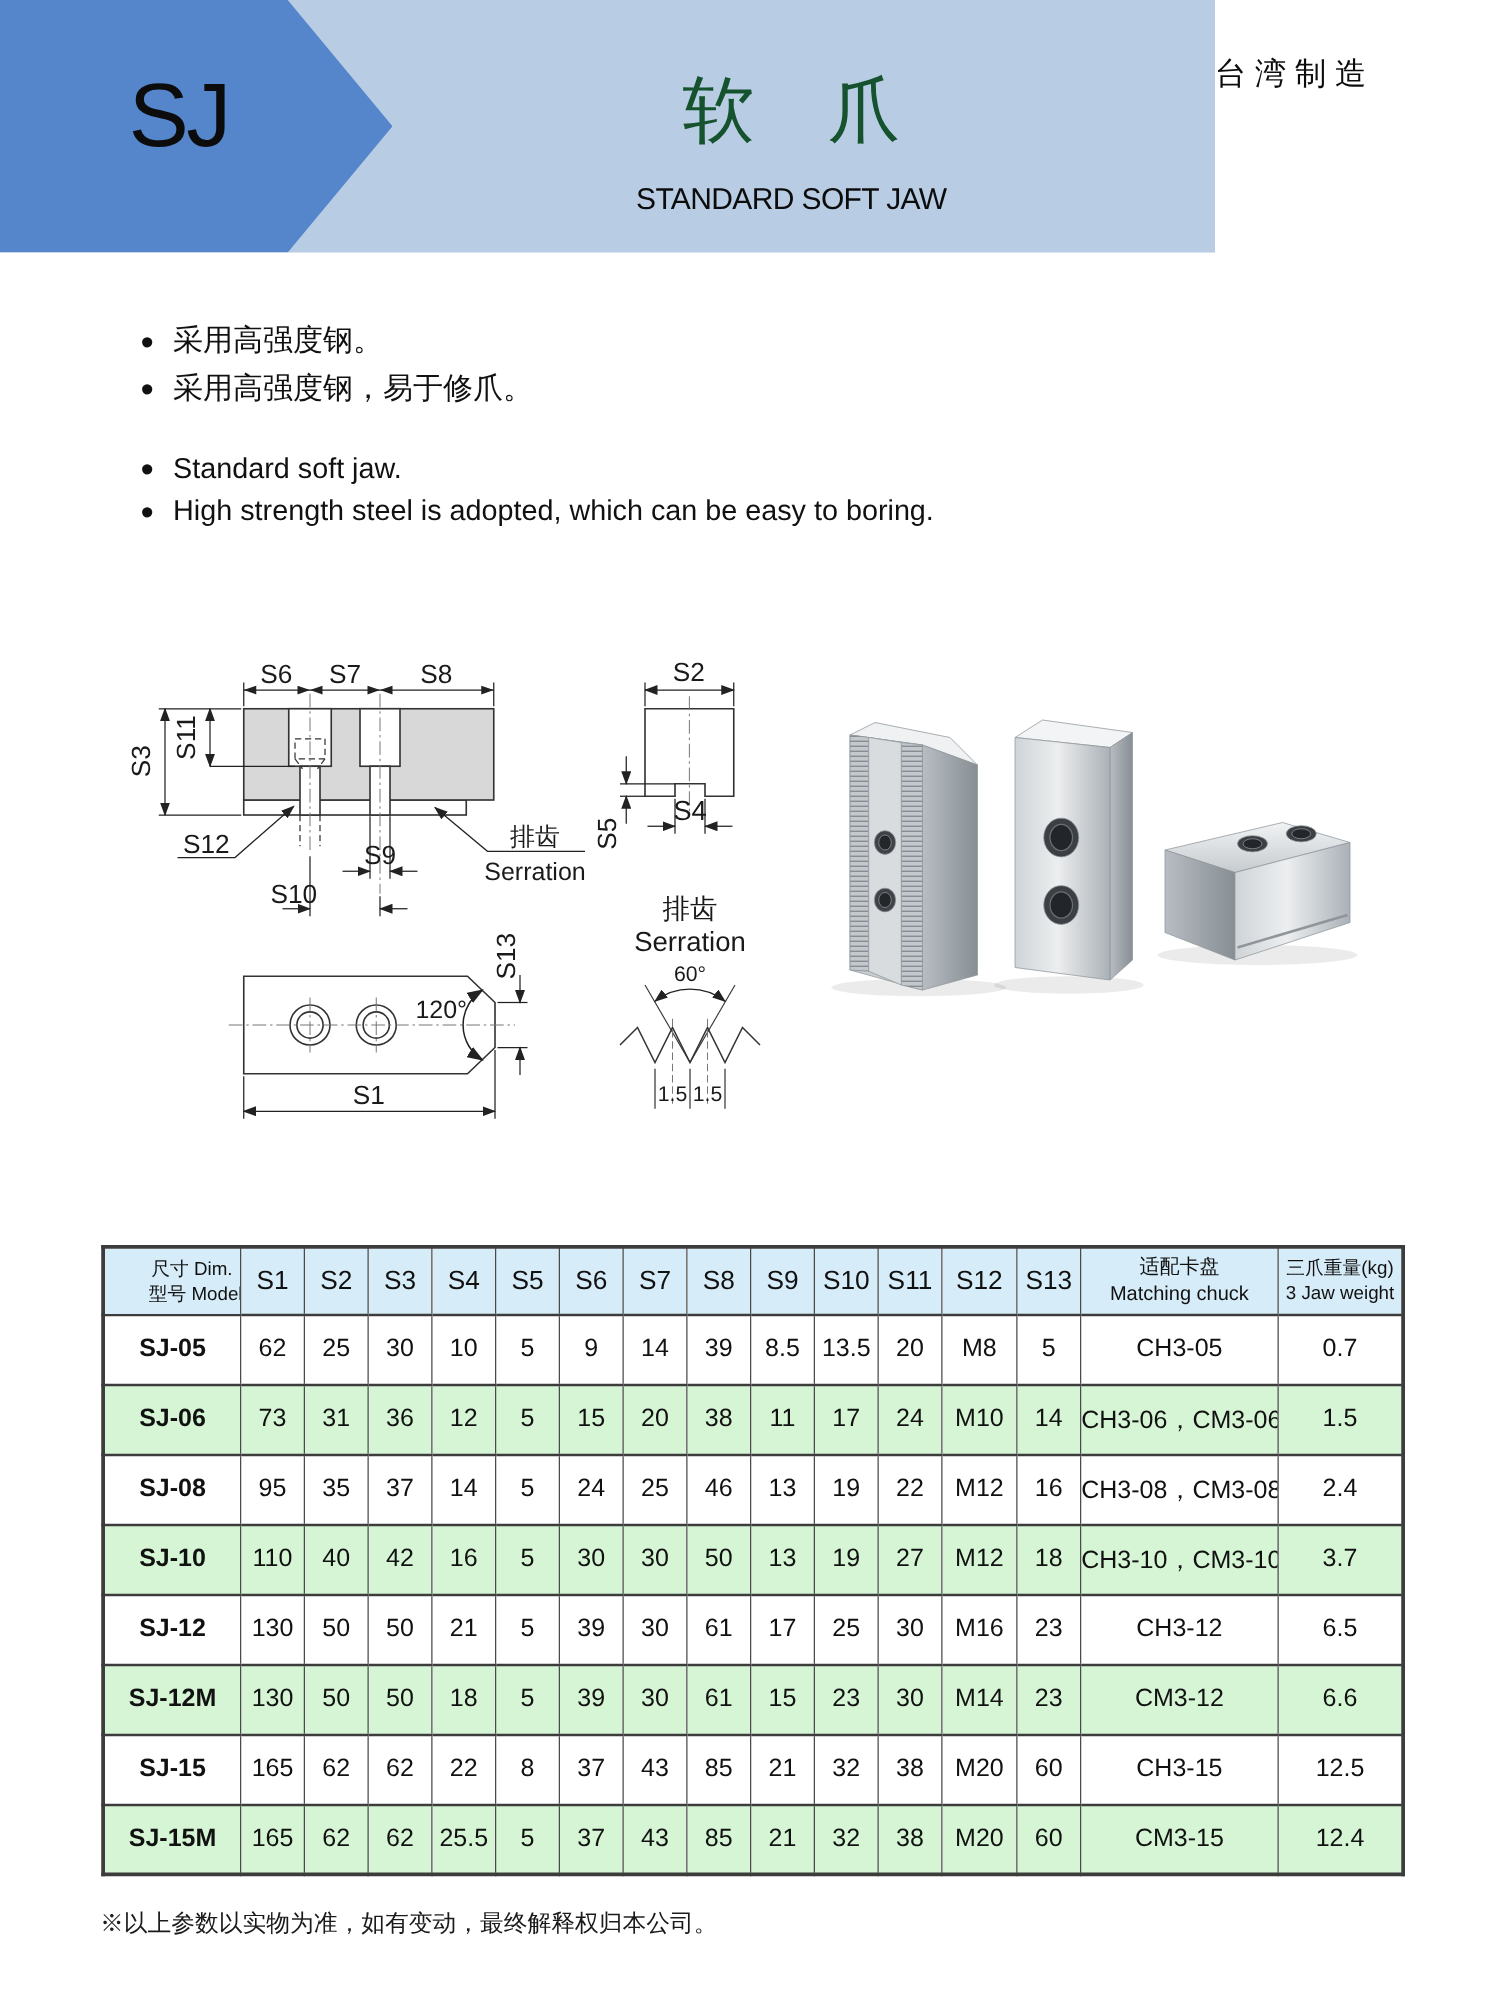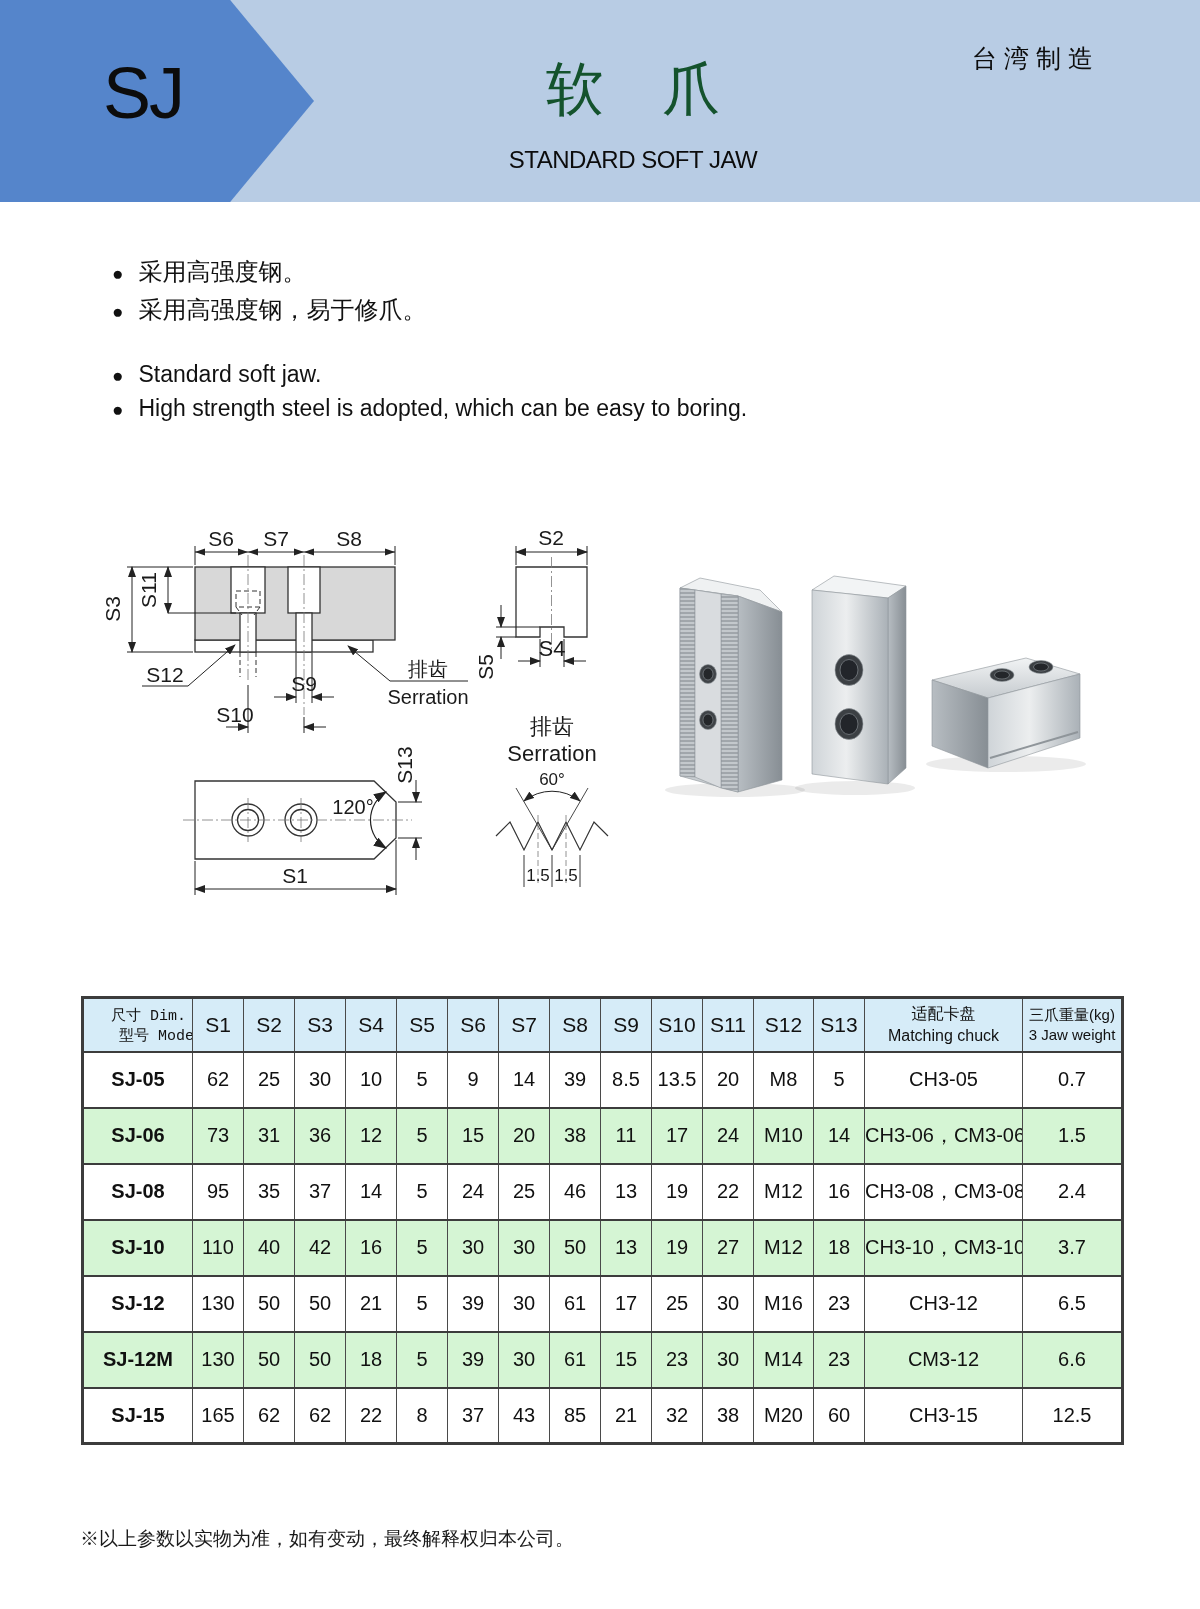--- a/index.html
+++ b/index.html
@@ -2,21 +2,21 @@
 <html style="--banner-bg: #b8cce4; --arrow-bg: #5585cb; --header-bg: #d6ecf8; --hl-bg: #d5f5d4;"><head>
 <meta charset="utf-8">
 <style>
   * { margin:0; padding:0; box-sizing:border-box; }
   html,body { background:#ffffff; }
   .page {
     position:relative; width:1200px; height:1609px; background:#fff;
     font-family:"Liberation Sans", sans-serif; color:#111; overflow:hidden;
   }
   
-  .banner { position:absolute; left:0; top:0; width:1200px; height:202px; background:var(--banner-bg,#b8cce4); }
+  .banner { position:absolute; left:0; top:0; width:972px; height:202px; background:var(--banner-bg,#b8cce4); }
   .banner-arrow {
     position:absolute; left:0; top:0; width:314px; height:202px; background:var(--arrow-bg,#5585cb);
     clip-path:polygon(0 0, 73.3% 0, 100% 50%, 73.3% 100%, 0 100%);
   }
   .sj-code {
     position:absolute; left:103px; top:57px; font-size:72px; line-height:1;
     letter-spacing:-2px; color:#0c0c0c;
   }
   .title-zh {
     position:absolute; left:633px; top:60px; transform:translateX(-50%);
@@ -53,21 +53,21 @@
   }
   .spec-table thead th { height:54px; background:var(--header-bg,#d6ecf8); font-weight:400; }
   .spec-table tbody td { height:56px; font-size:20px; background:#fff; }
   .spec-table tbody tr.hl td { background:var(--hl-bg,#d5f5d4); }
   .dim-th { font-size:21px; }
   .two-line-th { font-size:16px; line-height:1.35; }
   .model-cell { font-weight:700; font-size:20px; }
   .chuck-cell { font-size:19px; }
   .corner-th {
     position:relative; background-image:linear-gradient(to bottom right,
-      transparent calc(50% - 1px), #4a4a4a calc(50% - 1px), #4a4a4a calc(50% + 1px), transparent calc(50% + 1px));font-family:Liberation Mono, monospace;
+      transparent calc(50% - 1px), #4a4a4a calc(50% - 1px), #4a4a4a calc(50% + 1px), transparent calc(50% + 1px));
   }
   .corner-dim { position:absolute; top:7px; right:6px; font-size:15px; }
   .corner-model { position:absolute; bottom:6px; left:5px; font-size:15px;margin-left:30px; }
   .footnote { position:absolute; left:80px; top:1526px; font-size:19px; color:#1a1a1a; white-space:nowrap; }
 </style>
 </head>
 <body>
 
 <div class="page">
 
@@ -498,18 +498,36 @@
           <td>43</td>
           <td>85</td>
           <td>21</td>
           <td>32</td>
           <td>38</td>
           <td>M20</td>
           <td>60</td>
           <td class="chuck-cell">CH3-15</td>
           <td>12.5</td>
         </tr>
+        <tr class="hl">
+          <td class="model-cell">SJ-15M</td>
+          <td>165</td>
+          <td>62</td>
+          <td>62</td>
+          <td>25.5</td>
+          <td>5</td>
+          <td>37</td>
+          <td>43</td>
+          <td>85</td>
+          <td>21</td>
+          <td>32</td>
+          <td>38</td>
+          <td>M20</td>
+          <td>60</td>
+          <td class="chuck-cell">CM3-15</td>
+          <td>12.4</td>
+        </tr>
       </tbody>
   </table>
 
   <div class="footnote">※以上参数以实物为准，如有变动，最终解释权归本公司。</div>
 
 </div>
 
 </body></html>

